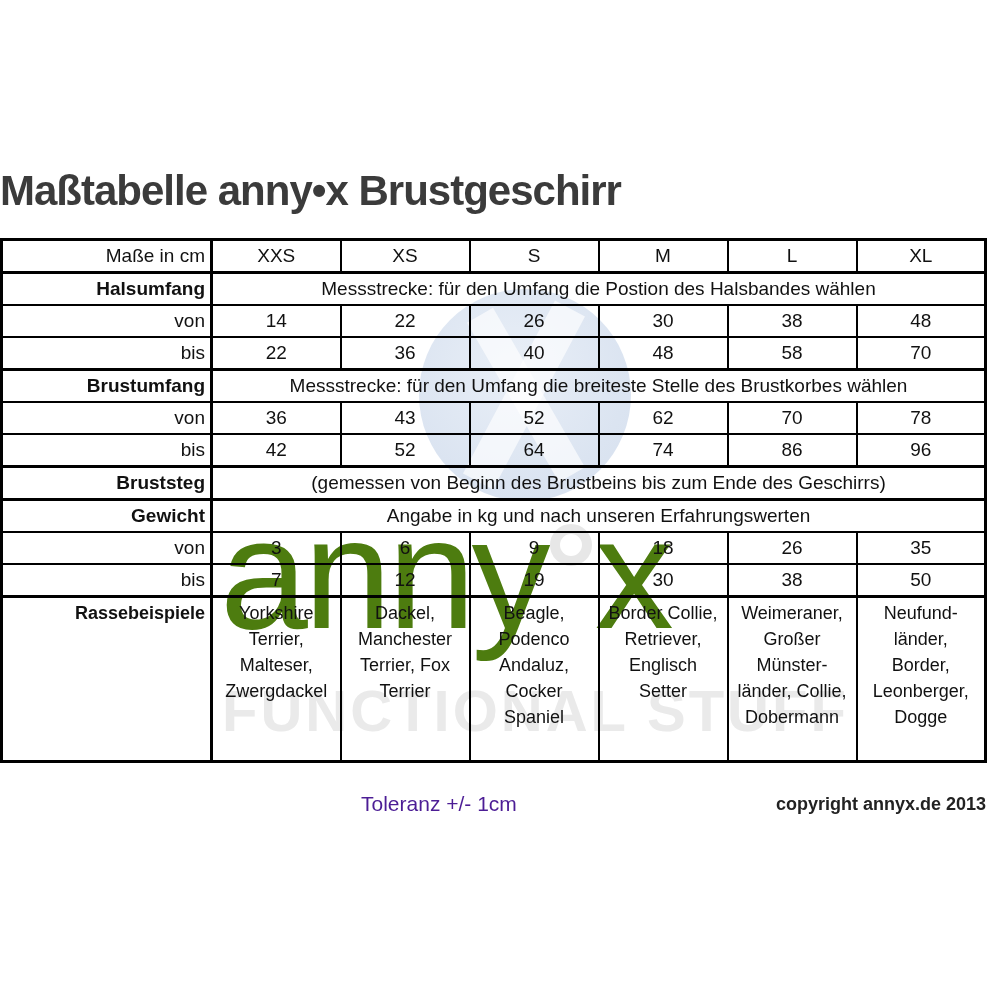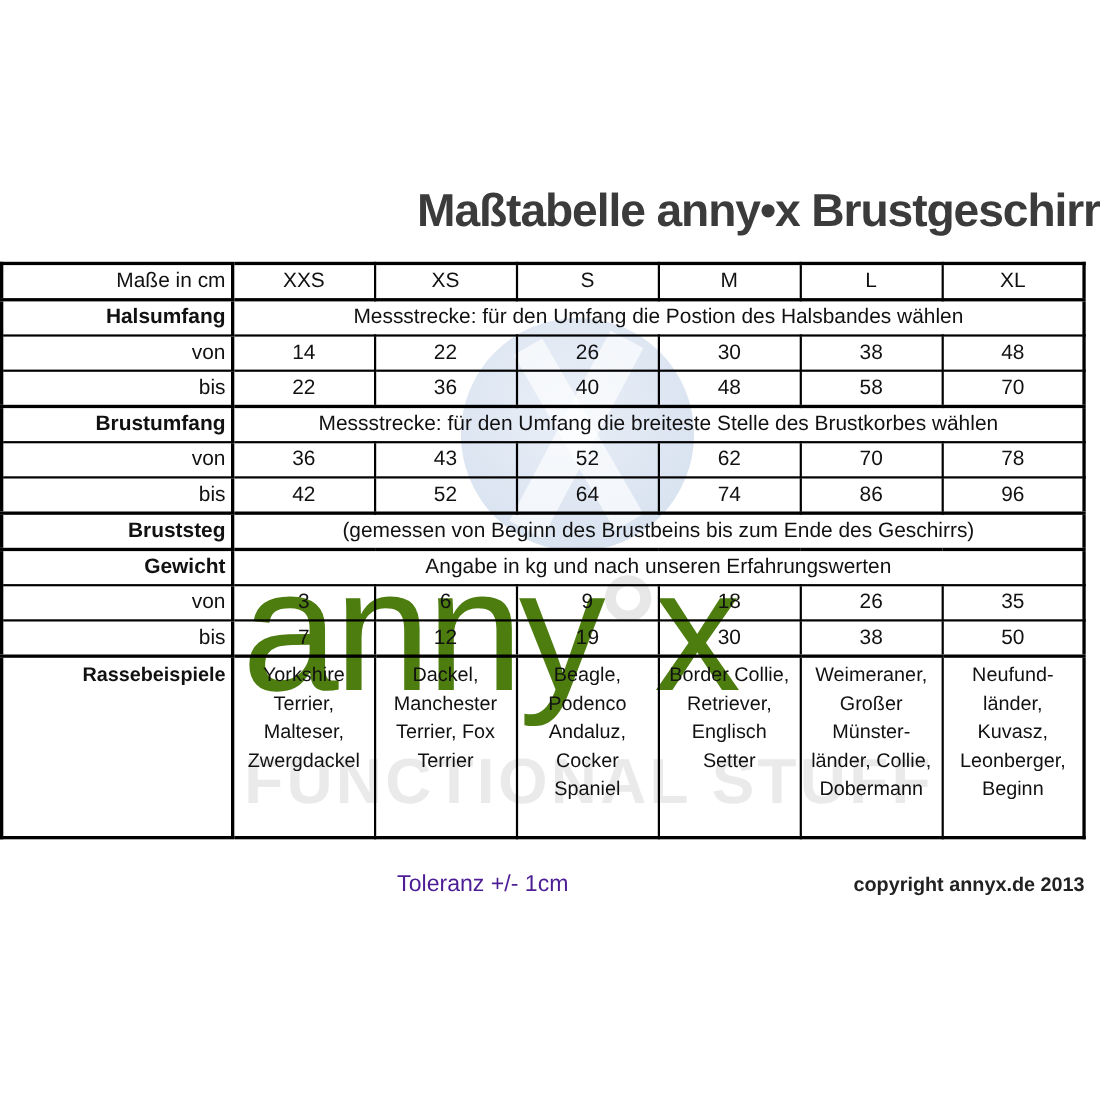--- a/index.html
+++ b/index.html
@@ -64,21 +64,21 @@
     letter-spacing: 3px;
     z-index: 0;
     white-space: nowrap;
   }
 
   
   .title {
     position: absolute;
     top: 167px; left: 0;
     width: 100%;
-    text-align: right;
+    text-align: left;
     font-size: 42px;
     font-weight: bold;
     color: #3b3b3b;
     z-index: 2;
     letter-spacing: -1px;
   }
 
   
   table.size-table {
     position: absolute;
@@ -241,21 +241,21 @@
         <td class="center">50</td>
       </tr>
 
       <tr class="breeds sec-top">
         <td class="rowlabel bold">Rassebeispiele</td>
         <td>Yorkshire Terrier, Malteser, Zwergdackel</td>
         <td>Dackel, Manchester Terrier, Fox Terrier</td>
         <td>Beagle, Podenco Andaluz, Cocker Spaniel</td>
         <td>Border Collie, Retriever, Englisch Setter</td>
         <td>Weimeraner, Großer Münster-länder, Collie, Dobermann</td>
-        <td>Neufund-länder, Kuvasz, Leonberger, Beginn</td>
+        <td>Neufund-länder, Border, Leonberger, Dogge</td>
       </tr>
     </tbody>
   </table>
 
   <div class="tolerance">Toleranz +/- 1cm</div>
   <div class="copyright">copyright annyx.de 2013</div>
 
 </div>
 
 </body></html>

